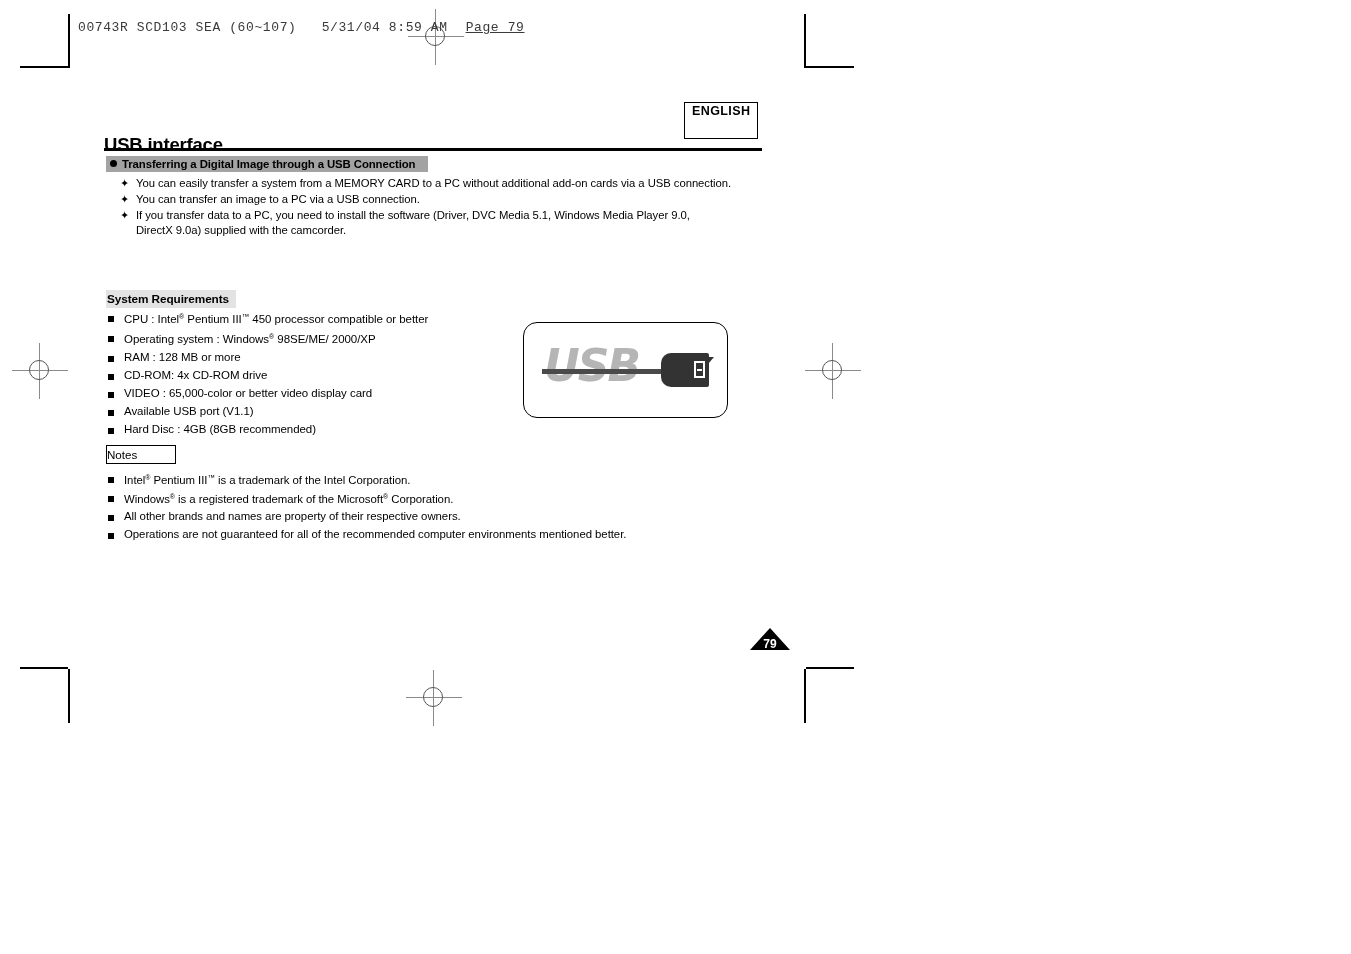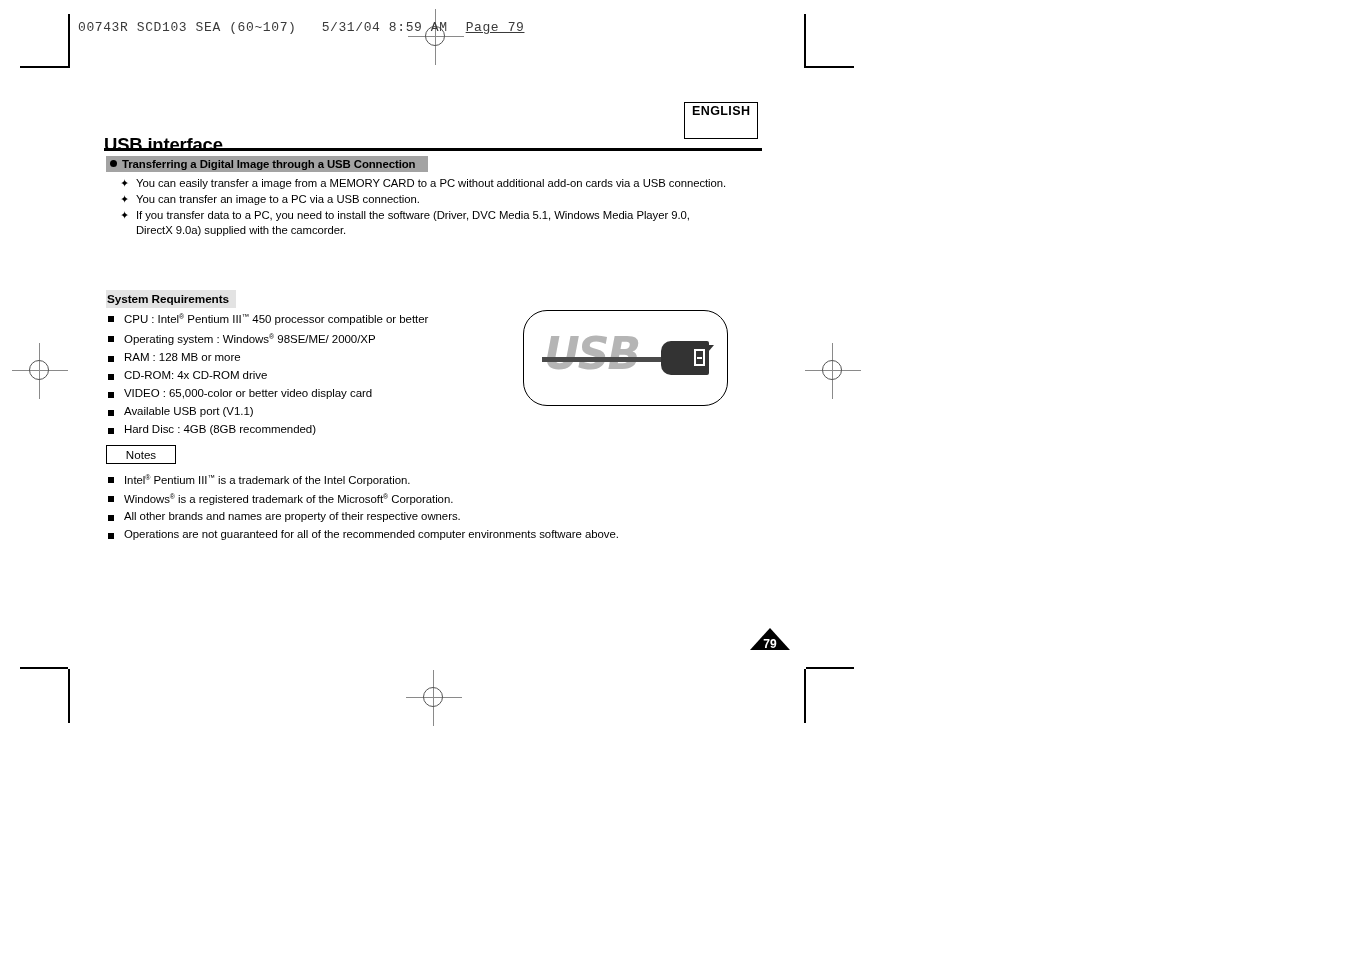--- a/index.html
+++ b/index.html
@@ -194,25 +194,25 @@
   }
   sup.tm {
     font-size: 7.5px;
     vertical-align: 4px;
   }
 
   
   .usb-logo {
     position: absolute;
     left: 523px;
-    top: 310px;
+    top: 322px;
     width: 205px;
     height: 96px;
     border: 1.8px solid #000;
-    border-radius: 24px;
+    border-radius: 14px;
     background: #fff;
     box-sizing: border-box;
   }
   .usb-logo .word {
     position: absolute;
     left: 20px;
     top: 17px;
     font-size: 44px;
     font-weight: bold;
     font-style: italic;
@@ -272,21 +272,21 @@
     position: absolute;
     left: 106px;
     top: 445px;
     width: 70px;
     height: 19px;
     border: 1.4px solid #000;
     background: #fff;
     box-sizing: border-box;
     font-size: 11.6px;
     line-height: 17px;
-    text-align: center;
+    text-align: left;
   }
   .notes-box::after {
     content: "";
     position: absolute;
     left: 4px;
     top: 4px;
     width: 70px;
     height: 19px;
     background: #000;
     z-index: -1;
@@ -390,21 +390,21 @@
   <h1 class="page-title">USB interface</h1>
   <div class="title-rule"></div>
 
   <div class="section-heading">
     <span class="dot-bullet"></span><span>Transferring a Digital Image through a USB Connection</span>
   </div>
 
   <div class="bullet-list">
     <div class="row">
       <span class="mark">✦</span>
-      <span class="txt">You can easily transfer a image from a MEMORY CARD to a PC without additional add-on cards via a USB connection.</span>
+      <span class="txt">You can easily transfer a system from a MEMORY CARD to a PC without additional add-on cards via a USB connection.</span>
     </div>
     <div class="row">
       <span class="mark">✦</span>
       <span class="txt">You can transfer an image to a PC via a USB connection.</span>
     </div>
     <div class="row">
       <span class="mark">✦</span>
       <span class="txt">
         <span class="sub">If you transfer data to a PC, you need to install the software (Driver, DVC Media 5.1, Windows Media Player 9.0,</span>
         <span class="sub">DirectX 9.0a) supplied with the camcorder.</span>
@@ -463,21 +463,21 @@
     <div class="row">
       <span class="mark"><i></i></span>
       <span class="txt"><span>Windows</span><sup class="reg">®</sup><span> is a registered trademark of the Microsoft</span><sup class="reg">®</sup><span> Corporation.</span></span>
     </div>
     <div class="row">
       <span class="mark"><i></i></span>
       <span class="txt">All other brands and names are property of their respective owners.</span>
     </div>
     <div class="row">
       <span class="mark"><i></i></span>
-      <span class="txt">Operations are not guaranteed for all of the recommended computer environments software above.</span>
+      <span class="txt">Operations are not guaranteed for all of the recommended computer environments mentioned better.</span>
     </div>
   </div>
 
   <div class="page-num">
     <span>79</span>
   </div>
 
 </div>
 
 </body></html>

